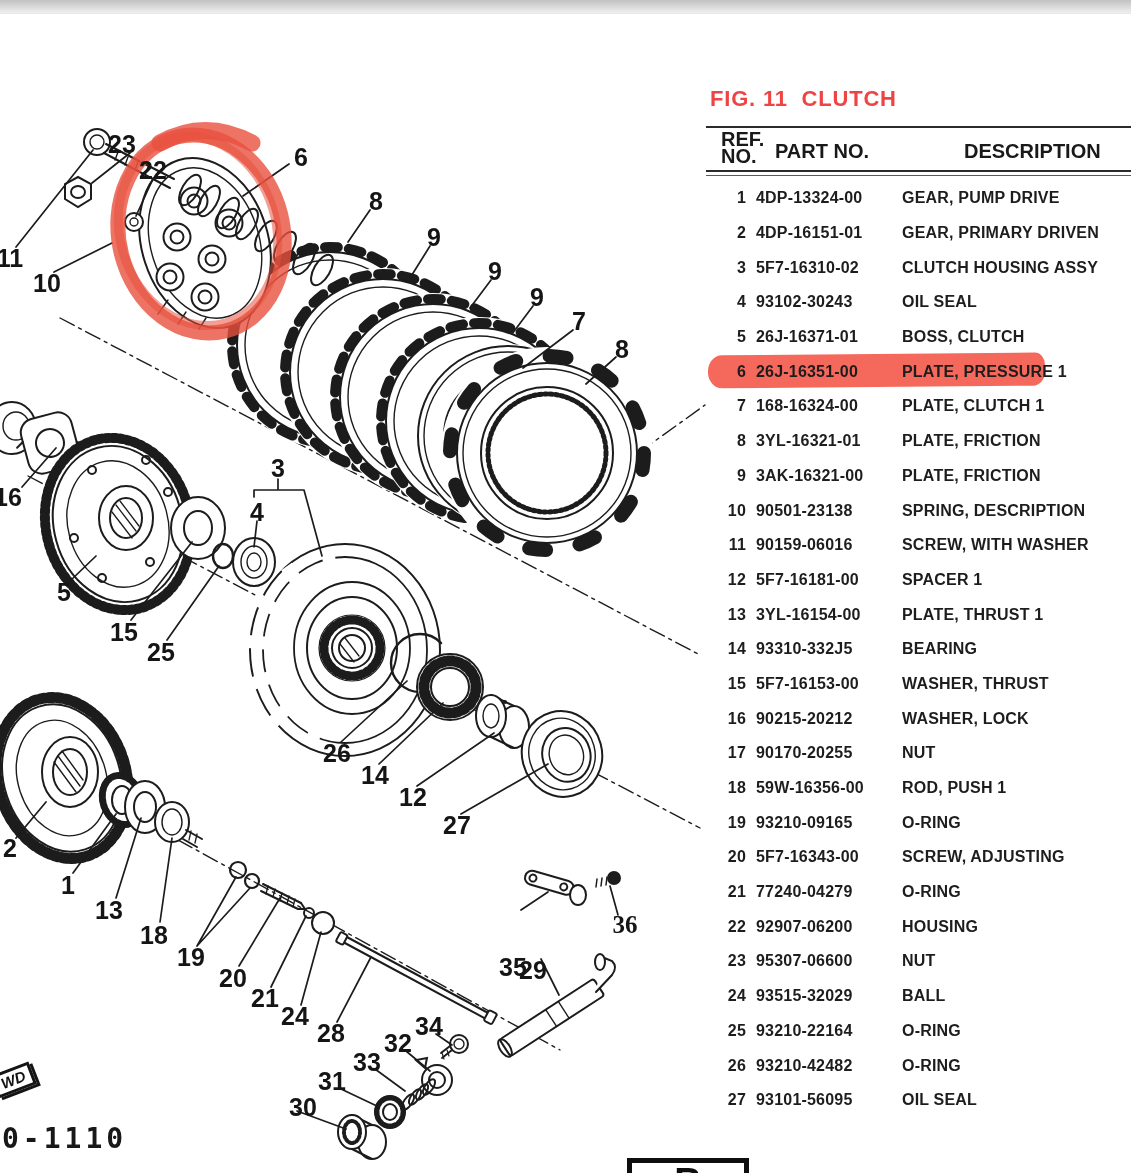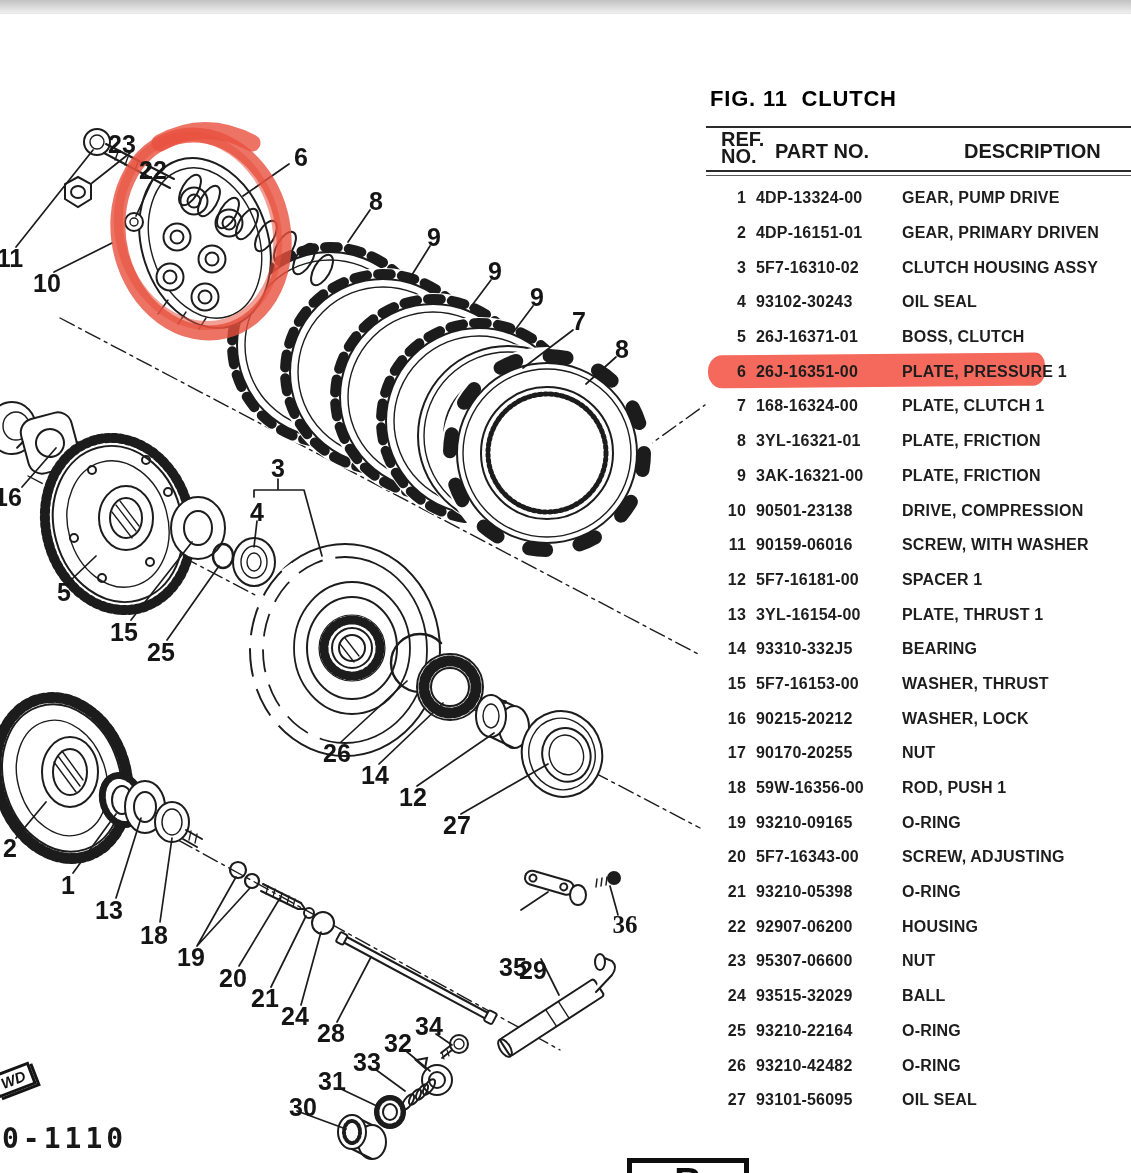--- a/index.html
+++ b/index.html
@@ -20,21 +20,21 @@
          border:3px solid #141414;background:#fff;padding:0 5px 1px 5px;
          font-style:italic;font-weight:800;font-size:15px;color:#111;
          box-shadow:3px 3px 0 #141414;}
   .page-marker{position:absolute;left:627px;top:1158px;width:112px;height:44px;
                border:5px solid #0e0e0e;background:#fff;text-align:center;
                font-size:38px;line-height:1.0;font-weight:800;color:#0e0e0e;}
 
   
   .panel{position:absolute;left:706px;top:0;width:425px;height:1173px;}
   .fig-title{position:absolute;left:4px;top:86px;font-size:22px;font-weight:700;
-             letter-spacing:.8px;white-space:pre;color:#000000;}
+             letter-spacing:.8px;white-space:pre;color:#ef4444;}
   .rule{position:absolute;left:0;right:0;background:#2b2b2b;}
   .rule-a{top:126px;height:2px;}
   .rule-b{top:170px;height:2px;}
   .rule-c{top:175px;height:1px;background:#5a5a5a;}
   .thead{position:absolute;left:0;top:130px;width:100%;height:40px;
          font-weight:700;font-size:20px;color:#191919;}
   .th-ref{position:absolute;left:15px;top:1px;line-height:17px;}
   .th-part{position:absolute;left:69px;top:10px;}
   .th-desc{position:absolute;left:258px;top:10px;}
   .tbody{position:absolute;left:0;top:181px;width:100%;}
@@ -388,21 +388,21 @@
           <div class="c-desc">PLATE, FRICTION</div>
         </div>
         <div class="prow">
           <div class="c-ref">9</div>
           <div class="c-part">3AK-16321-00</div>
           <div class="c-desc">PLATE, FRICTION</div>
         </div>
         <div class="prow">
           <div class="c-ref">10</div>
           <div class="c-part">90501-23138</div>
-          <div class="c-desc">DRIVE, COMPRESSION</div>
+          <div class="c-desc">SPRING, DESCRIPTION</div>
         </div>
         <div class="prow">
           <div class="c-ref">11</div>
           <div class="c-part">90159-06016</div>
           <div class="c-desc">SCREW, WITH WASHER</div>
         </div>
         <div class="prow">
           <div class="c-ref">12</div>
           <div class="c-part">5F7-16181-00</div>
           <div class="c-desc">SPACER 1</div>
@@ -442,21 +442,21 @@
           <div class="c-part">93210-09165</div>
           <div class="c-desc">O-RING</div>
         </div>
         <div class="prow">
           <div class="c-ref">20</div>
           <div class="c-part">5F7-16343-00</div>
           <div class="c-desc">SCREW, ADJUSTING</div>
         </div>
         <div class="prow">
           <div class="c-ref">21</div>
-          <div class="c-part">93210-05398</div>
+          <div class="c-part">77240-04279</div>
           <div class="c-desc">O-RING</div>
         </div>
         <div class="prow">
           <div class="c-ref">22</div>
           <div class="c-part">92907-06200</div>
           <div class="c-desc">HOUSING</div>
         </div>
         <div class="prow">
           <div class="c-ref">23</div>
           <div class="c-part">95307-06600</div>

